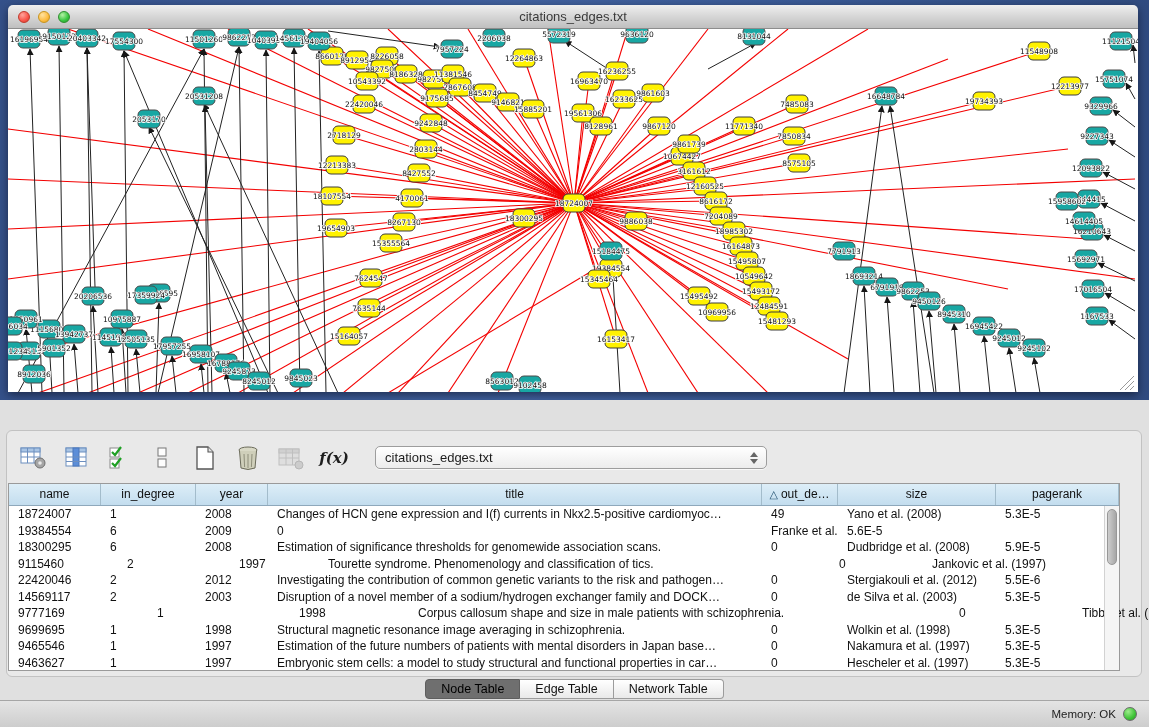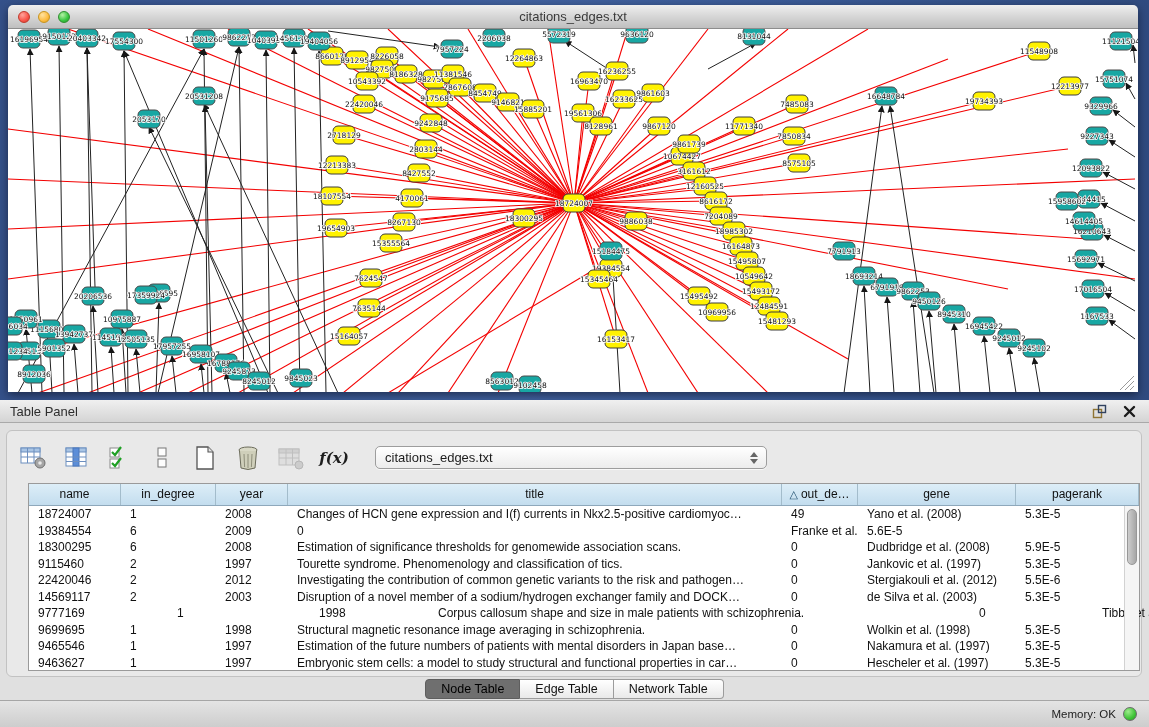--- a/index.html
+++ b/index.html
@@ -46,21 +46,21 @@
   .tbtn { width:28px; height:26px; display:flex; align-items:center; justify-content:center; }
   .fx { font-family:"DejaVu Serif", serif; font-style:italic; font-weight:bold; font-size:15px; color:#1d1d1d; }
   .dropdown { width:392px; height:23px; margin-left:12px; background:linear-gradient(#ffffff,#ececec);
     border:1px solid #9d9d9d; border-radius:5px; display:flex; align-items:center;
     font-size:13px; color:#1c1c1c; padding:0 6px 0 9px; box-shadow:0 1px 0 rgba(255,255,255,.7); }
   .dropdown .sp { flex:1; }
   .dd-arrows { display:flex; flex-direction:column; gap:2px; align-items:center; padding-right:2px; }
   .tri-up { width:0; height:0; border-left:4px solid transparent; border-right:4px solid transparent; border-bottom:5px solid #666; }
   .tri-dn { width:0; height:0; border-left:4px solid transparent; border-right:4px solid transparent; border-top:5px solid #666; }
 
-  .table { position:absolute; left:21px; top:52px; width:1112px; height:188px;
+  .table { position:absolute; left:1px; top:52px; width:1112px; height:188px;
     background:#fff; border:1px solid #9a9a9a; }
   .thead { display:grid; height:22px; background:linear-gradient(#ddeef8,#c3ddee);
     border-bottom:1px solid #8ea8bb; font-size:12px; color:#111; }
   .th { line-height:21px; text-align:center; border-right:1px solid #a3bccb; overflow:hidden; white-space:nowrap; }
   .th .sortg { color:#1f4e6e; margin-right:3px; font-size:11px; }
   .trow { display:grid; height:16.5px; line-height:16.5px; font-size:12px; color:#111; }
   .cell { padding-left:9px; white-space:nowrap; overflow:hidden; text-overflow:clip; }
   .vscroll { position:absolute; right:0; top:22px; bottom:0; width:15px; background:#f5f5f5; border-left:1px solid #d2d2d2; }
   .vthumb { position:absolute; left:2px; top:3px; width:10px; height:56px; border-radius:6px;
     background:linear-gradient(90deg,#cdcdcd,#a6a6a6); border:1px solid #979797; }
@@ -756,36 +756,20 @@
           <line class="grip" x1="1112" y1="361" x2="1126" y2="347"></line>
           <line class="grip" x1="1117" y1="361" x2="1126" y2="352"></line>
           <line class="grip" x1="1122" y1="361" x2="1126" y2="357"></line>
         </g>
       </svg>
     </div>
   </div>
 </div>
 
 <div class="table-panel">
-  <div class="tp-header">
-    <span>Table Panel</span>
-    <span class="sp"></span>
-    <span class="hicon">
-      <svg width="15" height="15" viewBox="0 0 15 15">
-        <rect x="1.5" y="5.5" width="8" height="8" fill="none" stroke="#8f7433" stroke-width="1.4"></rect>
-        <rect x="6.5" y="1.5" width="7" height="7" fill="none" stroke="#31425f" stroke-width="1.4"></rect>
-      </svg>
-    </span>
-    <span class="hicon">
-      <svg width="13" height="13" viewBox="0 0 13 13">
-        <line x1="2" y1="2" x2="11" y2="11" stroke="#1c1c1c" stroke-width="2.4" stroke-linecap="round"></line>
-        <line x1="11" y1="2" x2="2" y2="11" stroke="#1c1c1c" stroke-width="2.4" stroke-linecap="round"></line>
-      </svg>
-    </span>
-  </div>
 
   <div class="inner">
     <div class="toolbar">
       <span class="tbtn">
         <svg width="27" height="24" viewBox="0 0 27 24">
           <rect x="1" y="2" width="19" height="15" fill="#fff" stroke="#6d8fbf"></rect>
           <rect x="1" y="2" width="19" height="4" fill="#a9c5e5" stroke="#6d8fbf"></rect>
           <line x1="7.5" y1="2" x2="7.5" y2="17" stroke="#6d8fbf"></line>
           <line x1="14" y1="2" x2="14" y2="17" stroke="#6d8fbf"></line>
           <line x1="1" y1="11" x2="20" y2="11" stroke="#6d8fbf"></line>
@@ -852,21 +836,21 @@
       </div>
     </div>
 
     <div class="table">
       <div class="thead" id="thead" style="grid-template-columns: 92px 95px 72px 494px 76px 158px 1fr;">
           <div class="th">name</div>
           <div class="th">in_degree</div>
           <div class="th">year</div>
           <div class="th">title</div>
           <div class="th"><span class="sortg">△</span>out_de…</div>
-          <div class="th">gene</div>
+          <div class="th">size</div>
           <div class="th">pagerank</div>
         </div>
       <div id="tbody">
           <div class="trow" style="grid-template-columns: 92px 95px 72px 494px 76px 158px 1fr;">
             <div class="cell">18724007</div>
             <div class="cell">1</div>
             <div class="cell">2008</div>
             <div class="cell">Changes of HCN gene expression and I(f) currents in Nkx2.5-positive cardiomyoc…</div>
             <div class="cell">49</div>
             <div class="cell">Yano et al. (2008)</div>
@@ -882,21 +866,21 @@
           </div>
           <div class="trow" style="grid-template-columns: 92px 95px 72px 494px 76px 158px 1fr;">
             <div class="cell">18300295</div>
             <div class="cell">6</div>
             <div class="cell">2008</div>
             <div class="cell">Estimation of significance thresholds for genomewide association scans.</div>
             <div class="cell">0</div>
             <div class="cell">Dudbridge et al. (2008)</div>
             <div class="cell">5.9E-5</div>
           </div>
-          <div class="trow" style="grid-template-columns: 92px 95px 72px 494px 76px 158px 1fr;">
+          <div class="trow" style="grid-template-columns: 92px 95px 72px 494px 76px 158px 1fr; gap: 17px;">
             <div class="cell">9115460</div>
             <div class="cell">2</div>
             <div class="cell">1997</div>
             <div class="cell">Tourette syndrome. Phenomenology and classification of tics.</div>
             <div class="cell">0</div>
             <div class="cell">Jankovic et al. (1997)</div>
             <div class="cell">5.3E-5</div>
           </div>
           <div class="trow" style="grid-template-columns: 92px 95px 72px 494px 76px 158px 1fr;">
             <div class="cell">22420046</div>

